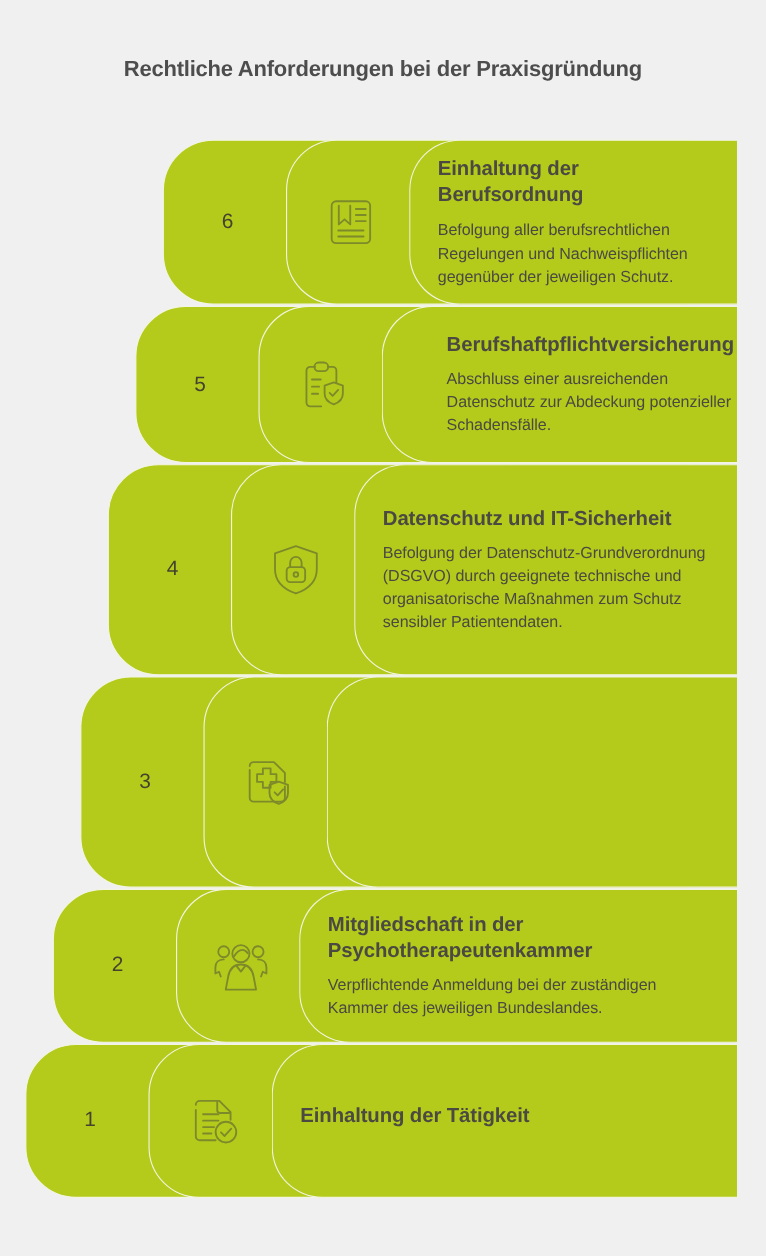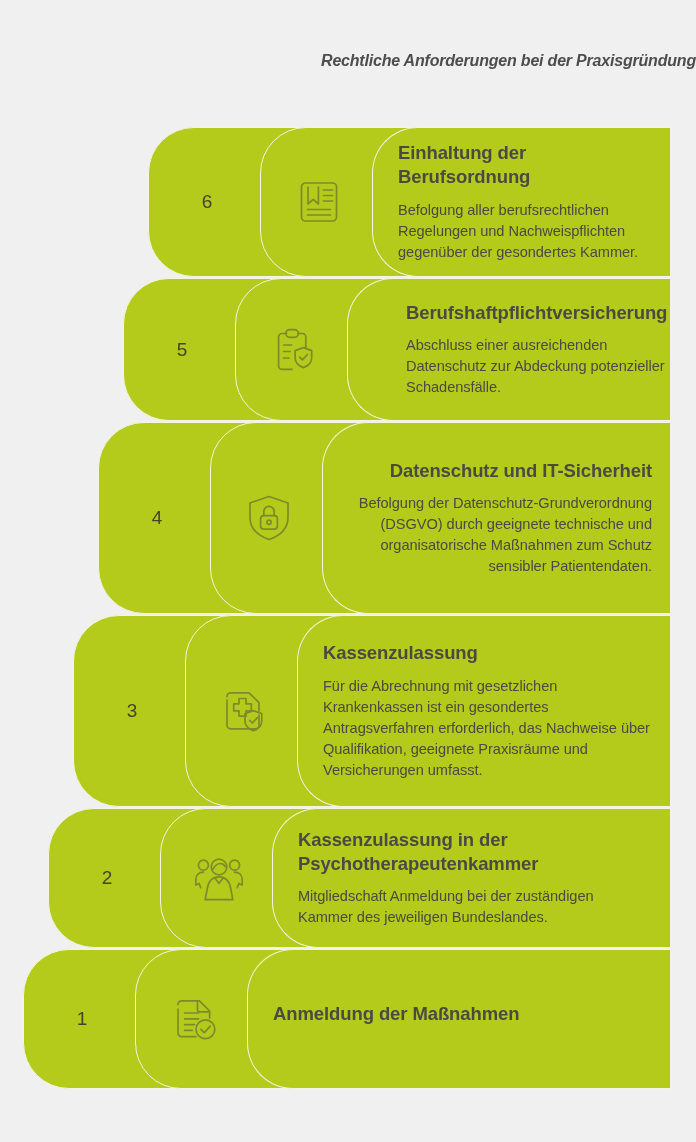--- a/index.html
+++ b/index.html
@@ -13,27 +13,26 @@
     font-family: "Liberation Sans", sans-serif;
     overflow: hidden;
     position: relative;
   }
 
   #page-title {
     position: absolute;
     left: 0;
     top: 52px;
     width: 696px;
-    text-align: right;
-    font-size: 16px;
+    text-align: center;
+    font-size: 20px;
     font-weight: bold;
     color: #4d4d4d;
     letter-spacing: -0.2px;
     white-space: nowrap;
-    font-style: italic;
   }
 
   #stack {
     position: absolute;
     left: 0;
     top: 0;
     width: 696px;
     height: 1142px;
   }
 
@@ -131,21 +130,21 @@
       <div class="icon-holder" style="left: 260px; width: 118px; height: 150px;">
         <svg width="52" height="52" viewBox="0 0 52 52">
           <rect x="8.5" y="7" width="35" height="38" rx="4" fill="none" stroke="#7d8a2a" stroke-width="1.7" stroke-linecap="round" stroke-linejoin="round"></rect>
           <path d="M15 11 v17 l5.2-4.6 5.2 4.6 V11" fill="none" stroke="#7d8a2a" stroke-width="1.7" stroke-linecap="round" stroke-linejoin="round"></path>
           <path d="M30.5 14 h9 M30.5 19.5 h9 M30.5 25 h9" fill="none" stroke="#7d8a2a" stroke-width="1.7" stroke-linecap="round" stroke-linejoin="round"></path>
           <path d="M14.5 33.5 h23 M14.5 39 h23" fill="none" stroke="#7d8a2a" stroke-width="1.7" stroke-linecap="round" stroke-linejoin="round"></path>
         </svg>
       </div>
       <div class="body" style="left: 398px; width: 272px; height: 150px;">
         <div class="card-title">Einhaltung der Berufsordnung</div>
-        <div class="card-desc">Befolgung aller berufsrechtlichen Regelungen und Nachweispflichten gegenüber der gesondertes Kammer.</div>
+        <div class="card-desc">Befolgung aller berufsrechtlichen Regelungen und Nachweispflichten gegenüber der jeweiligen Schutz.</div>
       </div>
     </div>
     <div class="card" style="left: 0px; top: 278px; width: 696px; height: 143px;">
       <div class="panel panel-num" style="left: 123px; width: 547px; height: 143px;"></div>
       <div class="panel panel-icon" style="left: 235px; width: 435px; height: 143px;"></div>
       <div class="panel panel-text" style="left: 347px; width: 323px; height: 143px;"></div>
       <div class="num" style="left: 123px; width: 118px; height: 143px;">5</div>
       <div class="icon-holder" style="left: 235px; width: 118px; height: 143px;">
         <svg width="52" height="52" viewBox="0 0 52 52">
           <path d="M18.5 9.5 H14 a3.4 3.4 0 0 0-3.4 3.4 V42 a3.4 3.4 0 0 0 3.4 3.4 H24" fill="none" stroke="#7d8a2a" stroke-width="1.7" stroke-linecap="round" stroke-linejoin="round"></path>
@@ -167,78 +166,74 @@
       <div class="panel panel-text" style="left: 322px; width: 348px; height: 192px;"></div>
       <div class="num" style="left: 98px; width: 118px; height: 192px;">4</div>
       <div class="icon-holder" style="left: 210px; width: 118px; height: 192px;">
         <svg width="54" height="54" viewBox="0 0 54 54">
           <path d="M27 5.5 L46 12 v14.4 C46 37.6 38 44.6 27 48.5 16 44.6 8 37.6 8 26.4 V12 z" fill="none" stroke="#7d8a2a" stroke-width="1.7" stroke-linecap="round" stroke-linejoin="round"></path>
           <rect x="18.6" y="24.6" width="16.8" height="13.6" rx="3.2" fill="none" stroke="#7d8a2a" stroke-width="1.7" stroke-linecap="round" stroke-linejoin="round"></rect>
           <path d="M21.8 24.6 v-4.1 a5.2 5.2 0 0 1 10.4 0 v4.1" fill="none" stroke="#7d8a2a" stroke-width="1.7" stroke-linecap="round" stroke-linejoin="round"></path>
           <circle cx="27" cy="31.3" r="2.1" fill="none" stroke="#7d8a2a" stroke-width="1.7" stroke-linecap="round" stroke-linejoin="round"></circle>
         </svg>
       </div>
-      <div class="body" style="left: 348px; width: 322px; height: 192px; text-align: right;">
+      <div class="body" style="left: 348px; width: 322px; height: 192px;">
         <div class="card-title">Datenschutz und IT-Sicherheit</div>
         <div class="card-desc">Befolgung der Datenschutz-Grundverordnung (DSGVO) durch geeignete technische und organisatorische Maßnahmen zum Schutz sensibler Patientendaten.</div>
       </div>
     </div>
     <div class="card" style="left: 0px; top: 615px; width: 696px; height: 192px;">
       <div class="panel panel-num" style="left: 73px; width: 597px; height: 192px;"></div>
       <div class="panel panel-icon" style="left: 185px; width: 485px; height: 192px;"></div>
       <div class="panel panel-text" style="left: 297px; width: 373px; height: 192px;"></div>
       <div class="num" style="left: 73px; width: 118px; height: 192px;">3</div>
       <div class="icon-holder" style="left: 185px; width: 118px; height: 192px;">
         <svg width="52" height="52" viewBox="0 0 52 52">
           <path d="M9 11.4 a3.6 3.6 0 0 1 3.6-3.6 H31 L41 17.6 V26" fill="none" stroke="#7d8a2a" stroke-width="1.7" stroke-linecap="round" stroke-linejoin="round"></path>
           <path d="M41 30 v10.2 a3.6 3.6 0 0 1-3.6 3.6 H12.6 A3.6 3.6 0 0 1 9 40.2 V15" fill="none" stroke="#7d8a2a" stroke-width="1.7" stroke-linecap="round" stroke-linejoin="round"></path>
           <path d="M21 13.5 h7 v5.3 h5.3 v7 H28 v5.3 h-7 v-5.3 h-5.3 v-7 H21 z" fill="none" stroke="#7d8a2a" stroke-width="1.7" stroke-linecap="round" stroke-linejoin="round"></path>
           <path d="M35.4 25.6 l8.4 3 v7.2 c0 5-3.7 8.3-8.4 10 -4.7-1.7-8.4-5-8.4-10 v-7.2 z" fill="none" stroke="#7d8a2a" stroke-width="1.7" stroke-linecap="round" stroke-linejoin="round"></path>
           <path d="M31.7 35.3 l2.7 2.7 5-5.4" fill="none" stroke="#7d8a2a" stroke-width="1.7" stroke-linecap="round" stroke-linejoin="round"></path>
         </svg>
-      </div>
-      <div class="body" style="left: 323px; width: 347px; height: 192px;">
-        <div class="card-title">Kassenzulassung</div>
-        <div class="card-desc">Für die Abrechnung mit gesetzlichen Krankenkassen ist ein gesondertes Antragsverfahren erforderlich, das Nachweise über Qualifikation, geeignete Praxisräume und Versicherungen umfasst.</div>
       </div>
     </div>
     <div class="card" style="left: 0px; top: 808px; width: 696px; height: 140px;">
       <div class="panel panel-num" style="left: 48px; width: 622px; height: 140px;"></div>
       <div class="panel panel-icon" style="left: 160px; width: 510px; height: 140px;"></div>
       <div class="panel panel-text" style="left: 272px; width: 398px; height: 140px;"></div>
       <div class="num" style="left: 48px; width: 118px; height: 140px;">2</div>
       <div class="icon-holder" style="left: 160px; width: 118px; height: 140px;">
         <svg width="56" height="52" viewBox="0 0 56 52">
           <circle cx="12.4" cy="13.2" r="5" fill="none" stroke="#7d8a2a" stroke-width="1.7" stroke-linecap="round" stroke-linejoin="round"></circle>
           <path d="M12.4 20.2 c-4.8 0-7.6 3.2-7.6 7.4 v5.4 l3.3-1.6 1.6 4.3" fill="none" stroke="#7d8a2a" stroke-width="1.7" stroke-linecap="round" stroke-linejoin="round"></path>
           <circle cx="43.6" cy="13.2" r="5" fill="none" stroke="#7d8a2a" stroke-width="1.7" stroke-linecap="round" stroke-linejoin="round"></circle>
           <path d="M43.6 20.2 c4.8 0 7.6 3.2 7.6 7.4 v5.4 l-3.3-1.6 -1.6 4.3" fill="none" stroke="#7d8a2a" stroke-width="1.7" stroke-linecap="round" stroke-linejoin="round"></path>
           <circle cx="28" cy="15" r="7.8" fill="none" stroke="#7d8a2a" stroke-width="1.7" stroke-linecap="round" stroke-linejoin="round"></circle>
           <path d="M21.8 17.4 c2.4-4 5.1-5.9 7.4-5.9 2.1 0 3.9 1.3 5 3" fill="none" stroke="#7d8a2a" stroke-width="1.7" stroke-linecap="round" stroke-linejoin="round"></path>
           <path d="M28 24.8 c-6.6 0-10.4 4.4-11.6 11.2 l-2.2 11.6 h27.6 l-2.2-11.6 c-1.2-6.8-5-11.2-11.6-11.2 z" fill="none" stroke="#7d8a2a" stroke-width="1.7" stroke-linecap="round" stroke-linejoin="round"></path>
           <path d="M23.8 25.9 L28 31.3 l4.2-5.4" fill="none" stroke="#7d8a2a" stroke-width="1.7" stroke-linecap="round" stroke-linejoin="round"></path>
         </svg>
       </div>
       <div class="body" style="left: 298px; width: 372px; height: 140px;">
-        <div class="card-title">Kassenzulassung in der Psychotherapeutenkammer</div>
-        <div class="card-desc">Mitgliedschaft Anmeldung bei der zuständigen Kammer des jeweiligen Bundeslandes.</div>
+        <div class="card-title">Mitgliedschaft in der Psychotherapeutenkammer</div>
+        <div class="card-desc">Verpflichtende Anmeldung bei der zuständigen Kammer des jeweiligen Bundeslandes.</div>
       </div>
     </div>
     <div class="card" style="left: 0px; top: 949px; width: 696px; height: 140px;">
       <div class="panel panel-num" style="left: 23px; width: 647px; height: 140px;"></div>
       <div class="panel panel-icon" style="left: 135px; width: 535px; height: 140px;"></div>
       <div class="panel panel-text" style="left: 247px; width: 423px; height: 140px;"></div>
       <div class="num" style="left: 23px; width: 118px; height: 140px;">1</div>
       <div class="icon-holder" style="left: 135px; width: 118px; height: 140px;">
         <svg width="52" height="52" viewBox="0 0 52 52">
           <path d="M10 11.4 a3.6 3.6 0 0 1 3.6-3.6 H31.4 L41.6 18 V25" fill="none" stroke="#7d8a2a" stroke-width="1.7" stroke-linecap="round" stroke-linejoin="round"></path>
           <path d="M29.5 8 v8.4 a2.4 2.4 0 0 0 2.4 2.4 h8.6" fill="none" stroke="#7d8a2a" stroke-width="1.7" stroke-linecap="round" stroke-linejoin="round"></path>
           <path d="M28 43.6 H13.6 A3.6 3.6 0 0 1 10 40 V16" fill="none" stroke="#7d8a2a" stroke-width="1.7" stroke-linecap="round" stroke-linejoin="round"></path>
           <path d="M16.6 20 h14 M16.6 25.8 h14 M16.6 31.6 h10 M16.6 37.4 h7.6" fill="none" stroke="#7d8a2a" stroke-width="1.7" stroke-linecap="round" stroke-linejoin="round"></path>
           <circle cx="37.4" cy="36.2" r="9.4" fill="none" stroke="#7d8a2a" stroke-width="1.7" stroke-linecap="round" stroke-linejoin="round"></circle>
           <path d="M32.9 36.4 l3.3 3.3 6-6.6" fill="none" stroke="#7d8a2a" stroke-width="1.7" stroke-linecap="round" stroke-linejoin="round"></path>
         </svg>
       </div>
       <div class="body" style="left: 273px; width: 397px; height: 140px;">
-        <div class="card-title">Anmeldung der Maßnahmen</div>
+        <div class="card-title">Einhaltung der Tätigkeit</div>
       </div>
     </div>
   </div>
 
 </body></html>

